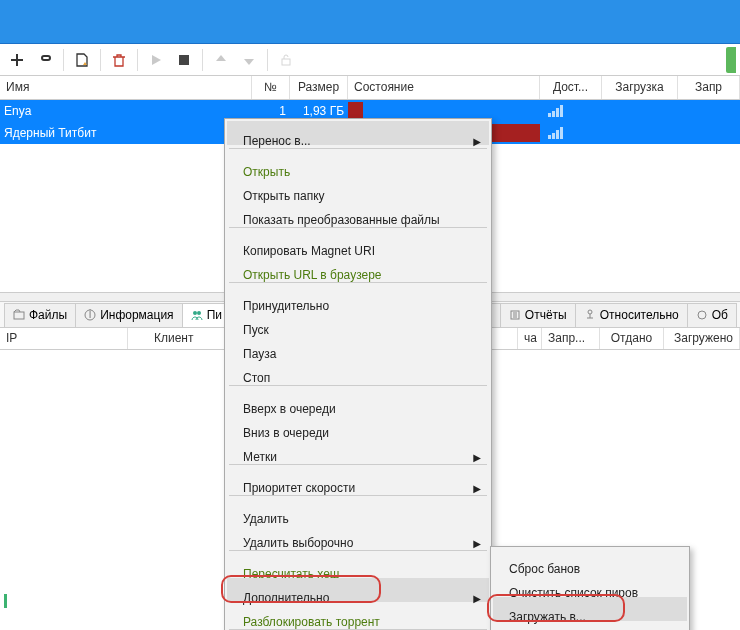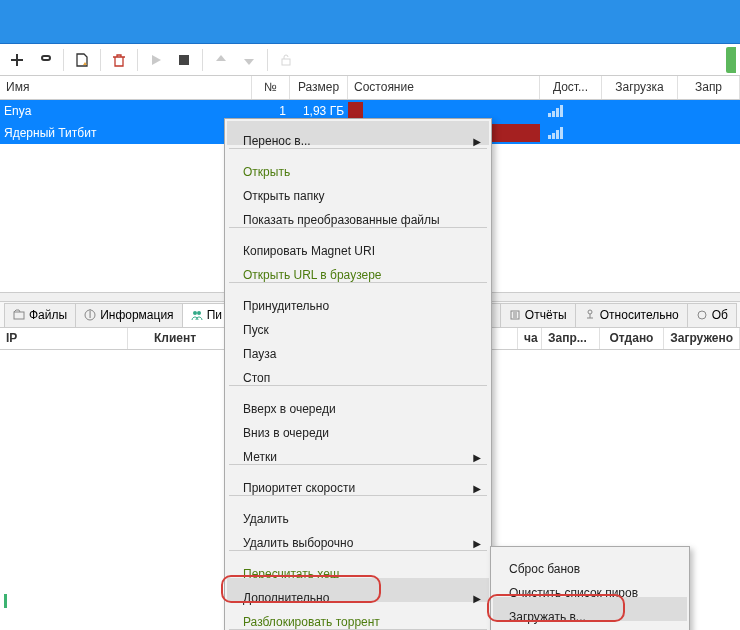--- a/index.html
+++ b/index.html
@@ -40,21 +40,21 @@
 .sig .b4 { width: 3px; height: 12px; }
 
 .splitter-h { height: 10px; background: #f0f0f0; border-top: 1px solid #ccc; border-bottom: 1px solid #ccc; margin-top: 148px; }
 
 .tabs { display: flex; height: 26px; background: #f7f7f7; border-bottom: 1px solid #ccc; align-items: center; padding: 0 4px; gap: 0; }
 .tab { display: flex; align-items: center; gap: 4px; padding: 4px 8px; border: 1px solid #ccc; border-bottom: none; background: #fff; margin-right: -1px; height: 24px; white-space: nowrap; }
 .tab.inactive { background: #f0f0f0; }
 .tab svg, .tab .ic { width: 12px; height: 12px; }
 
 .bottom-header { display: flex; height: 22px; border-bottom: 1px solid #ccc; }
-.bottom-header > div { border-right: 1px solid #e0e0e0; padding: 3px 6px; color: #333; white-space: nowrap; overflow: hidden; font-weight: bold; }
+.bottom-header > div { border-right: 1px solid #e0e0e0; padding: 3px 6px; color: #333; white-space: nowrap; overflow: hidden; }
 .bh-ip { width: 128px; }
 .bh-client { width: 92px; margin-left: 20px; }
 .bh-gap { flex: 1; }
 .bh-cha { width: 24px; }
 .bh-zapr { width: 58px; }
 .bh-otd { width: 64px; text-align: center; }
 .bh-zagr { width: 76px; text-align: right; }
 
 .green-strip { position: absolute; left: 4px; bottom: 2px; width: 3px; height: 14px; background: #3cb371; }
 

